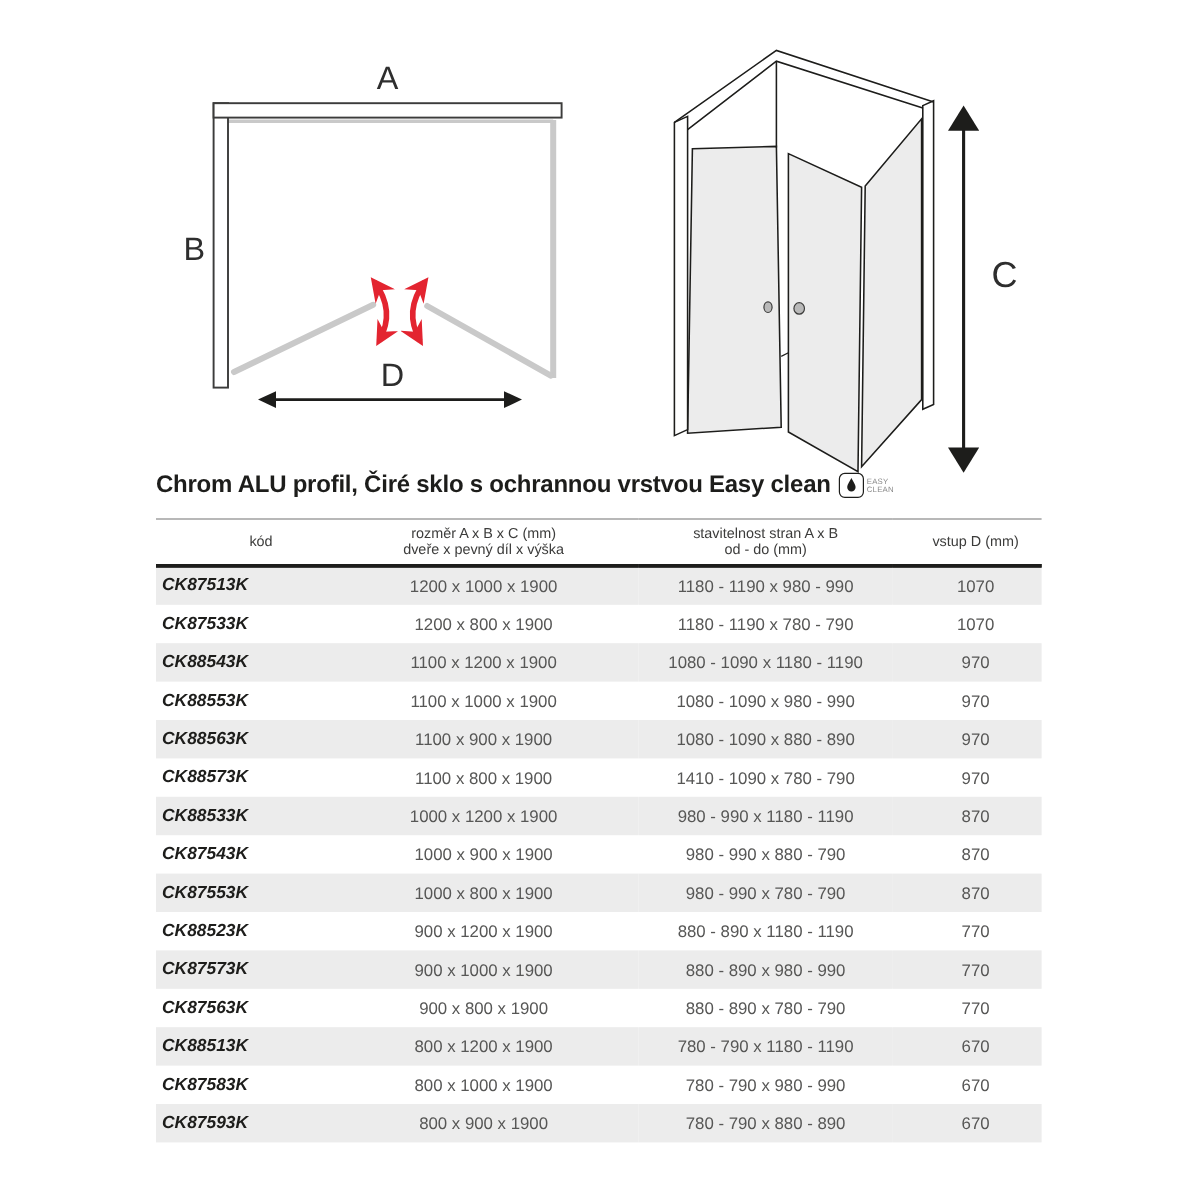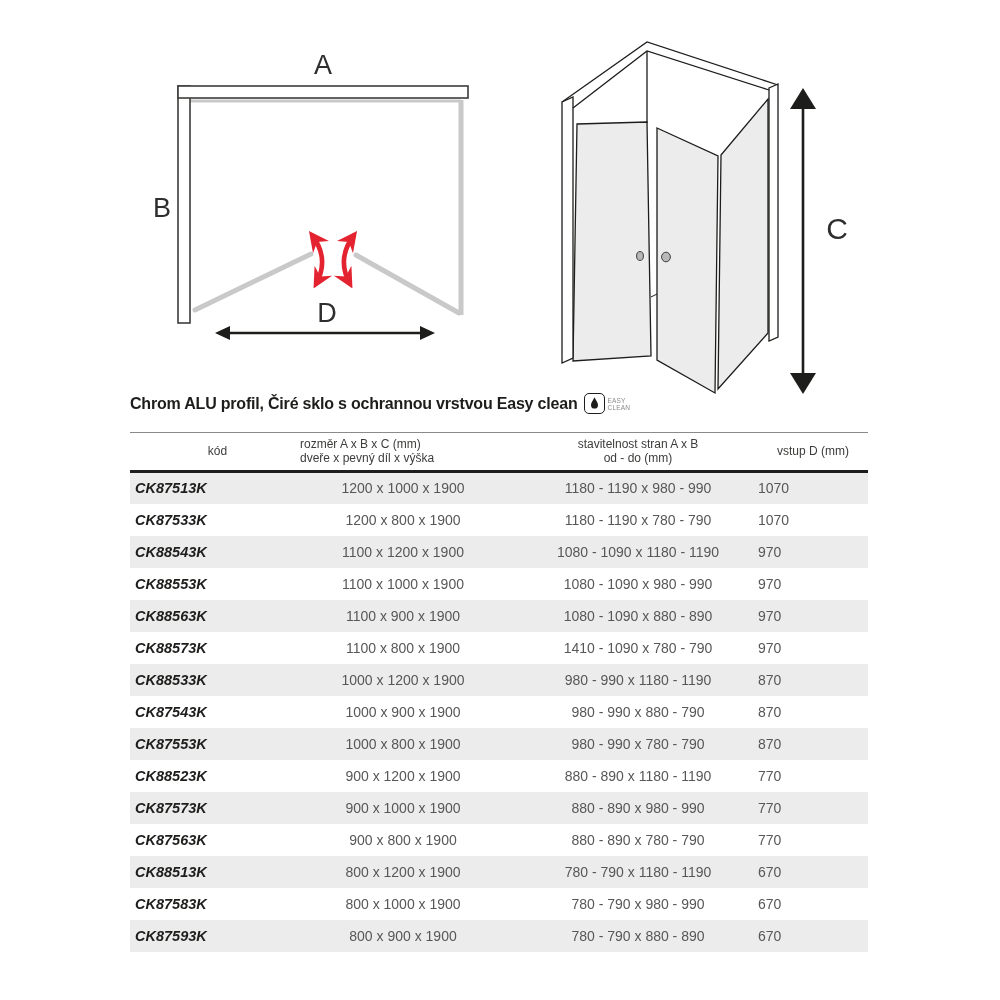--- a/index.html
+++ b/index.html
@@ -7,47 +7,47 @@
               font-family:"Liberation Sans", sans-serif; }
   .page { position:relative; width:1000px; height:1000px; background:#fff; }
 
   .diagram { position:absolute; }
   #diagram-top-view { left:145px; top:38px; }
   #diagram-perspective { left:540px; top:28px; }
   .dim-label { font-family:"Liberation Sans", sans-serif; font-size:27px; fill:#2e2e2e; }
 
   .title-row { position:absolute; left:130px; top:393px; width:740px;
                display:flex; align-items:center; gap:7px; }
-  .section-title { font-size:16px; font-weight:bold; color:#1d1d1b; letter-spacing:-0.2px;
+  .section-title { font-size:20px; font-weight:bold; color:#1d1d1b; letter-spacing:-0.2px;
                    white-space:nowrap; }
   .easyclean-badge { display:flex; align-items:center; gap:2px; }
   .badge-box { width:21px; height:21px; border:1.6px solid #1d1d1b; border-radius:5px;
                display:flex; align-items:center; justify-content:center; background:#fff; }
   .badge-text { font-size:6.5px; line-height:7px; color:#8a8a8a; letter-spacing:0.2px; }
 
   .spec-table-wrap { position:absolute; left:130px; top:432px; width:738px; }
   table.spec { width:738px; border-collapse:collapse; table-layout:fixed; }
   col.w-code  { width:170px; }
   col.w-size  { width:232px; }
   col.w-adjust{ width:212px; }
   col.w-entry { width:124px; }
   thead tr { border-top:1px solid #8a8a8a; border-bottom:3px solid #1d1d1b; }
   th { font-weight:normal; font-size:12px; color:#3c3c3b; line-height:14px;
        padding:4px 0 5px 0; vertical-align:middle; }
   th.c-code { text-align:center; padding-left:5px; }
-  th.c-size { text-align:left; padding-right:26px; }
+  th.c-size { text-align:center; padding-right:26px; }
   th.c-adjust { text-align:center; }
   th.c-entry { text-align:center; padding-left:14px; }
   tbody tr { height:32px; }
   tbody tr:nth-child(odd) { background:#ececec; }
   td { vertical-align:middle; font-size:14px; }
   td.c-code { font-weight:bold; color:#1d1d1b; text-align:left; padding-left:5px; font-size:14.5px;font-style:italic; }
   td.c-size { color:#575756; text-align:center; padding-right:26px; }
   td.c-adjust { color:#575756; text-align:center; }
-  td.c-entry { color:#575756; text-align:left; padding-left:14px; }
+  td.c-entry { color:#575756; text-align:center; padding-left:14px; }
 </style>
 </head>
 <body>
 
 <div class="page">
 
   <svg id="diagram-top-view" class="diagram" width="360" height="322" viewBox="0 0 360 322" xmlns="http://www.w3.org/2000/svg">
     <defs>
       <marker id="redArrowHead" viewBox="0 0 10 10" refX="7.5" refY="5" markerWidth="4.4" markerHeight="4.4" orient="auto-start-reverse">
         <path d="M0 0 L10 5 L0 10 L3.2 5 Z" fill="#e32430"></path>

